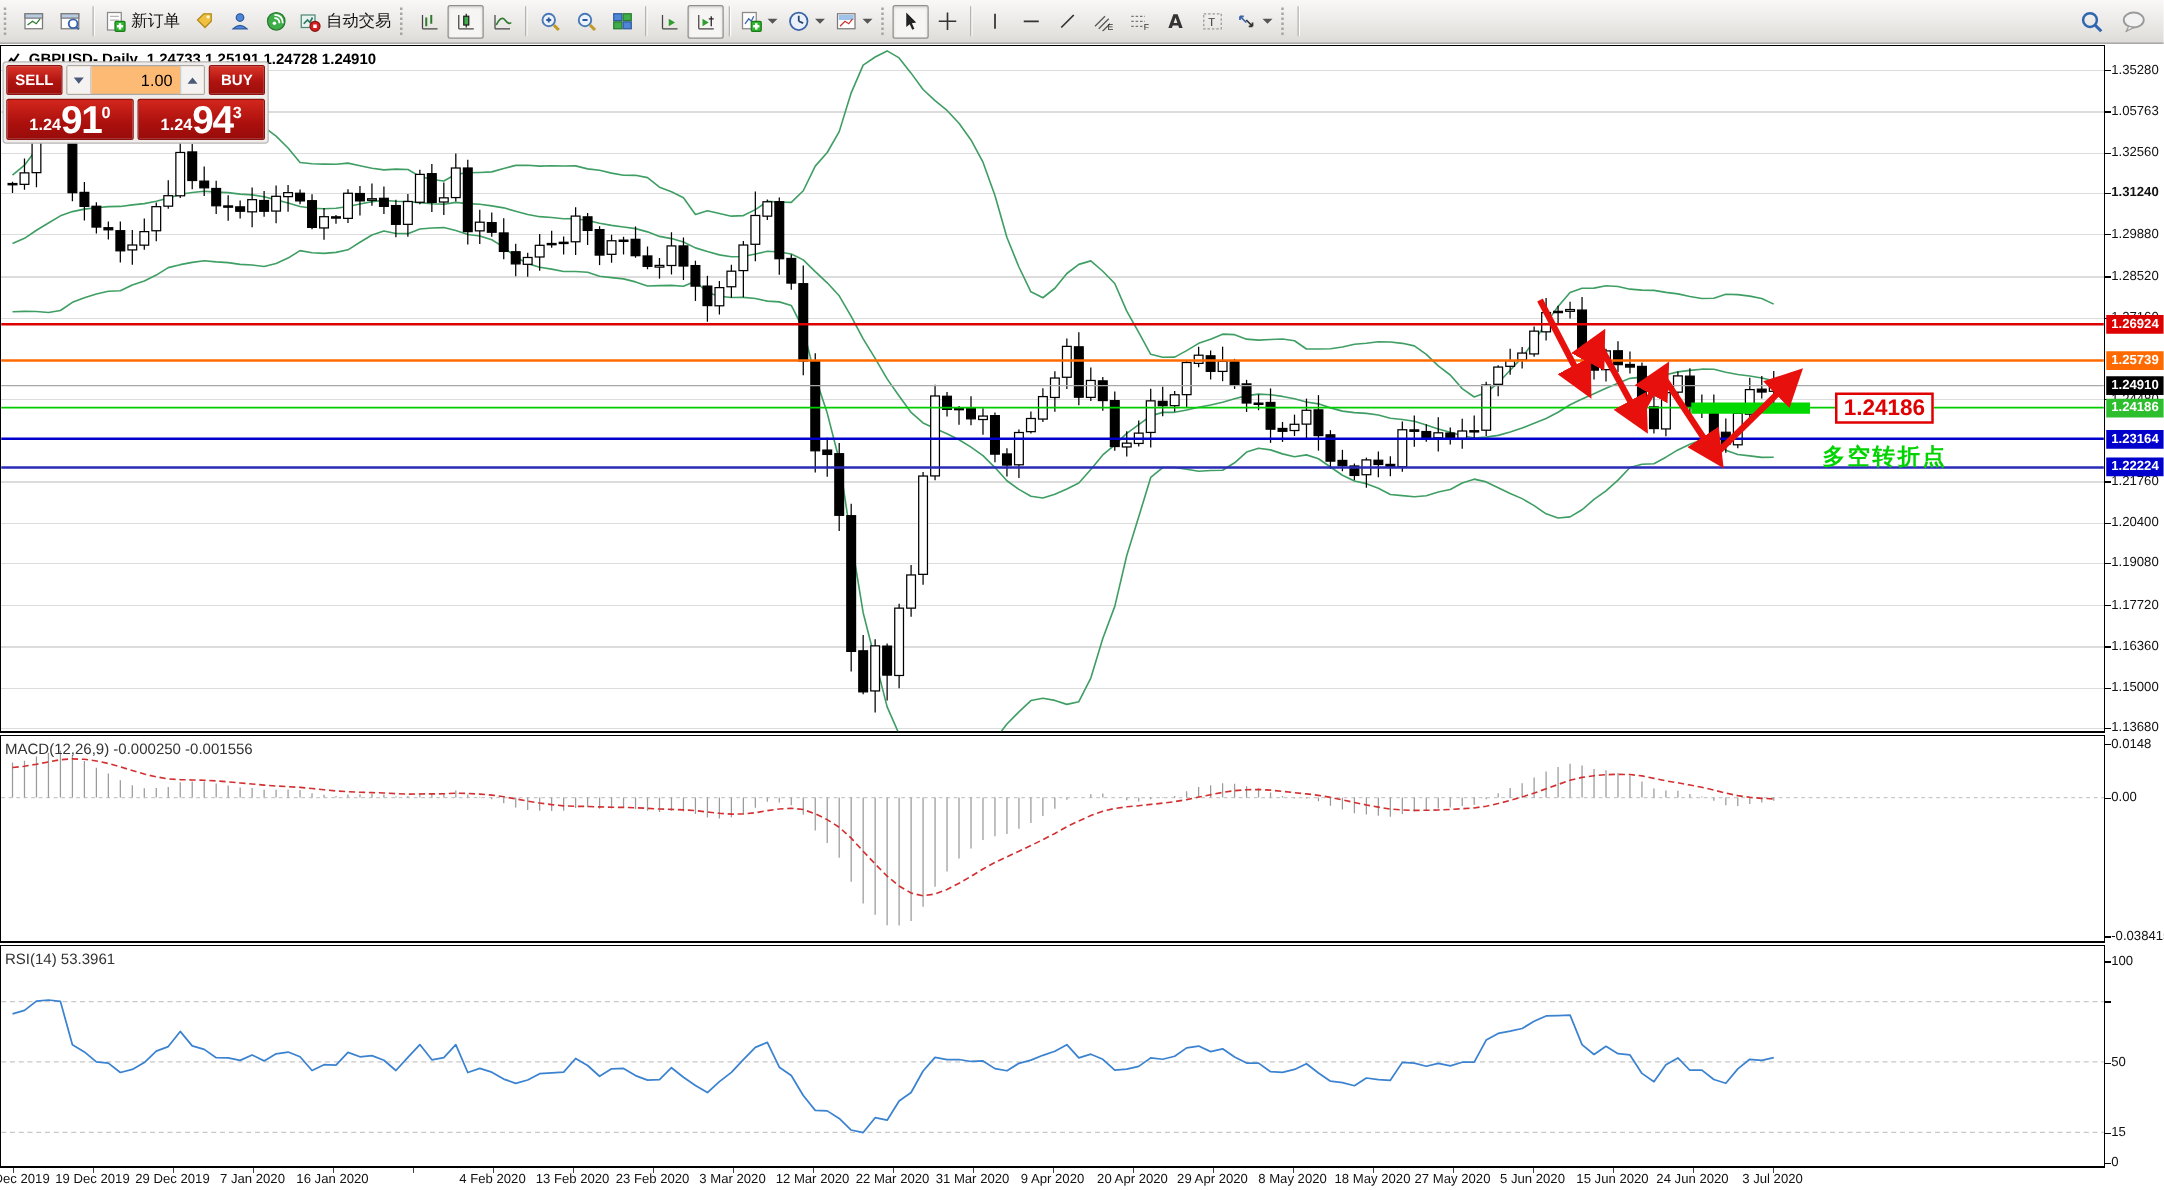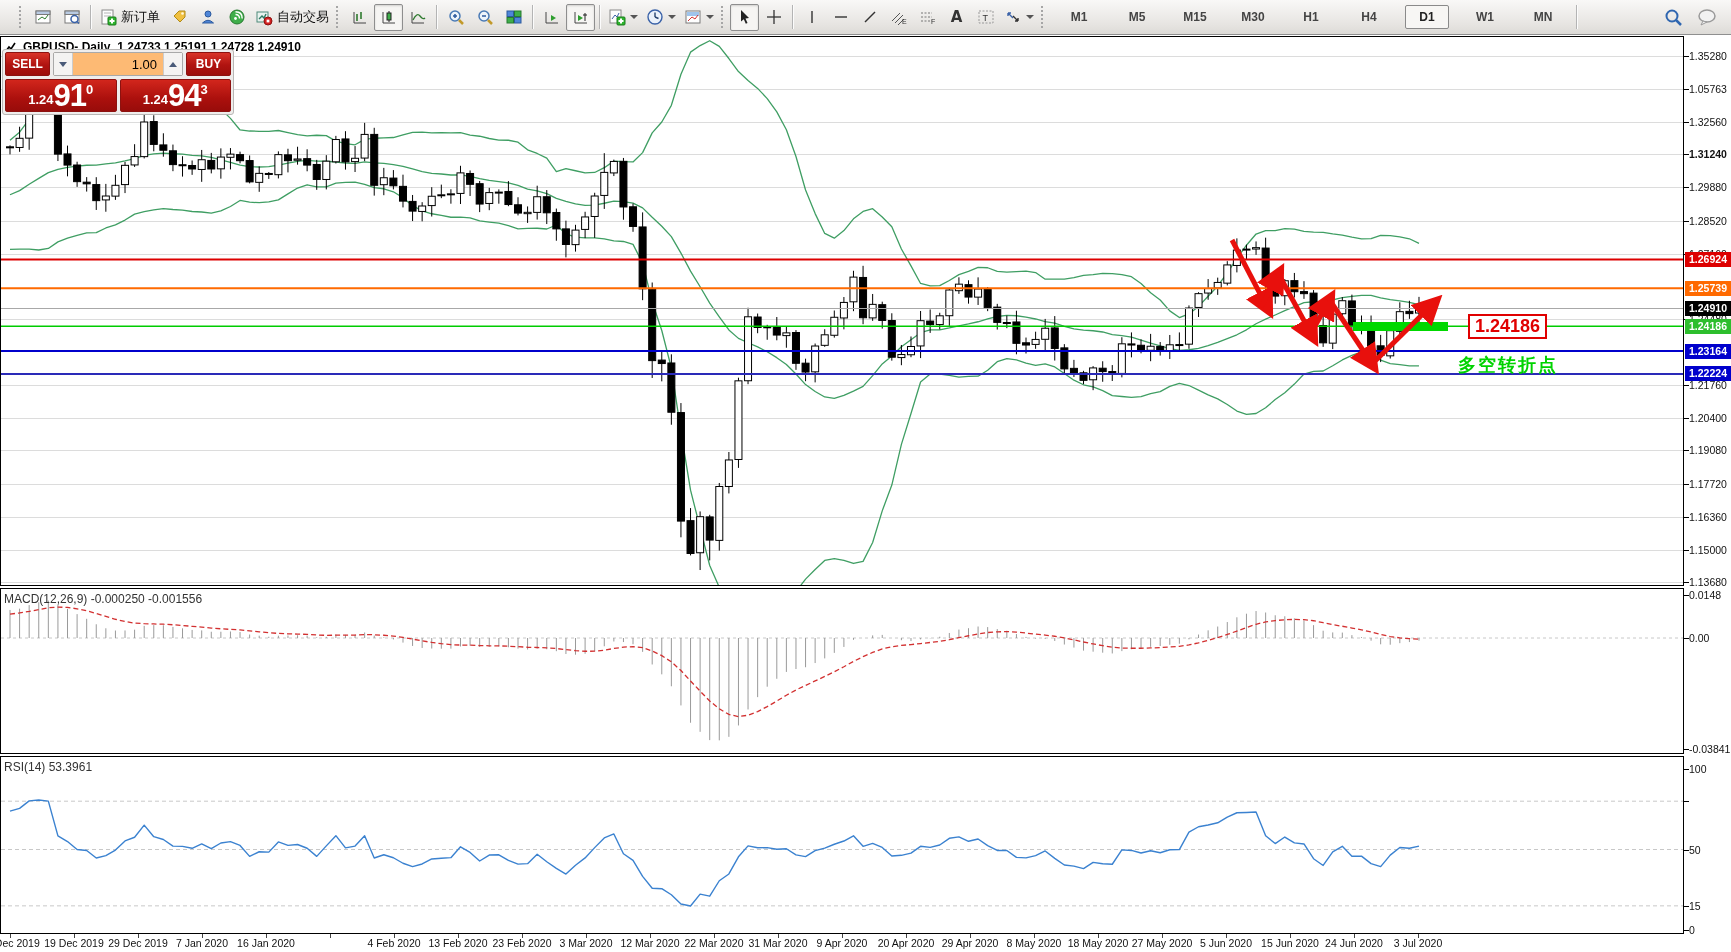--- a/index.html
+++ b/index.html
@@ -1,20 +1,20 @@
 <!DOCTYPE html>
 <html><head>
 <meta charset="utf-8">
 <style>
   * { margin:0; padding:0; box-sizing:border-box; }
   html,body { width:1731px; height:952px; overflow:hidden; background:#fff;
     font-family:"Liberation Sans","DejaVu Sans",sans-serif; position:relative; }
   
   .toolbar { position:absolute; left:0; top:0; width:1731px; height:35px; z-index:6;
-    display:flex; align-items:center; padding:0 4px 0 16px;
+    display:flex; align-items:center; padding:0 4px 0 0;
     background:linear-gradient(#f9f8f7,#e7e5e2 70%,#dddbd7);
     border-bottom:1px solid #8f8f8f; }
   .grip { width:4px; height:22px; border-left:2px dotted #a6a6a6; margin:0 5px 0 3px; }
   .sep { width:1px; height:24px; background:#b4b4b4; box-shadow:1px 0 0 #fcfcfc; margin:0 4px; }
   .tbtn { height:27px; min-width:29px; display:flex; align-items:center; justify-content:center;
     gap:4px; background:transparent; border:1px solid transparent; border-radius:2px;
     font:13px "Liberation Sans",sans-serif; color:#111; padding:0 3px; cursor:default; }
   .tbtn.pressed { background:#f6f5f3; border:1px solid #8e8e8e; box-shadow:inset 0 1px 2px rgba(0,0,0,.15); }
   .tbtn .caret { width:0; height:0; border:4px solid transparent; border-top-color:#555; margin-top:4px; }
   .tfbtn { width:44px; height:24px; margin:0 7px; display:flex; align-items:center; justify-content:center;
@@ -32,21 +32,21 @@
   .badge { position:absolute; left:1685px; width:46px; height:15px; z-index:3; color:#fff;
     font:600 10.5px "Liberation Sans",sans-serif; text-align:center; line-height:15px; }
   .date-label { position:absolute; top:937px; z-index:2; transform:translateX(-50%);
     font:10.5px "Liberation Sans",sans-serif; color:#111; white-space:nowrap; }
   .level-callout { position:absolute; left:1468px; top:314px; z-index:4; background:#fff;
     border:2px solid #e00000; color:#e00000; font:600 18px "Liberation Sans",sans-serif;
     padding:0 5px; line-height:21px; }
   .cn-note { position:absolute; left:1458px; top:353px; z-index:4; color:#00d300;
     font:700 18px "Liberation Sans",sans-serif; letter-spacing:2px; }
   
-  .trade-panel { position:absolute; left:2px; top:49px; width:232px; z-index:5;
+  .trade-panel { position:absolute; left:2px; top:49px; width:213px; z-index:5;
     background:#efedec; border:1px solid #b9b7b5; border-radius:3px; padding:2px; }
   .tp-row { display:flex; gap:3px; }
   .tp-btn { flex:0 0 45px; height:24px; border:1px solid #8d1210; border-radius:2px;
     background:linear-gradient(#d93428,#b01310 55%,#9c0e0b);
     color:#fff; font:700 12px "Liberation Sans",sans-serif; display:flex;
     align-items:center; justify-content:center; }
   .tp-spin { flex:1; height:24px; background:#fdba74; border:1px solid #a9a9a9; border-radius:2px;
     display:flex; align-items:stretch; }
   .spin-btn { width:19px; display:flex; align-items:center; justify-content:center;
     background:#f4f3f2; }
@@ -270,31 +270,20 @@
       </svg>
   </div>
   <div class="tbtn">
     <svg width="18" height="16">
         <path d="M4 4 L9 9 M4 4 L4 7 M4 4 L7 4" stroke="#3a62a8" stroke-width="1.4" fill="none"></path>
         <path d="M14 12 L9 7 M14 12 L14 9 M14 12 L11 12" stroke="#333" stroke-width="1.4" fill="none"></path>
       </svg>
     <span class="caret"></span>
   </div>
   <div class="grip"></div>
-  <div id="tf-group" style="display:flex;align-items:center;">
-      <div class="tfbtn">M1</div>
-      <div class="tfbtn">M5</div>
-      <div class="tfbtn">M15</div>
-      <div class="tfbtn">M30</div>
-      <div class="tfbtn">H1</div>
-      <div class="tfbtn">H4</div>
-      <div class="tfbtn active">D1</div>
-      <div class="tfbtn">W1</div>
-      <div class="tfbtn">MN</div>
-    </div>
   <div class="sep"></div>
   <div class="tb-right">
     <svg width="19" height="19">
         <circle cx="8" cy="8" r="5.5" fill="none" stroke="#2f66b0" stroke-width="2"></circle>
         <line x1="12" y1="12" x2="17" y2="17" stroke="#2f66b0" stroke-width="2.5"></line>
       </svg>
     <svg width="20" height="18">
         <ellipse cx="10" cy="8" rx="8" ry="6" fill="#f2f2f2" stroke="#9a9a9a" stroke-width="1.5"></ellipse>
         <path d="M6 13 L4 17 L10 14 Z" fill="#f2f2f2" stroke="#9a9a9a"></path>
       </svg>

